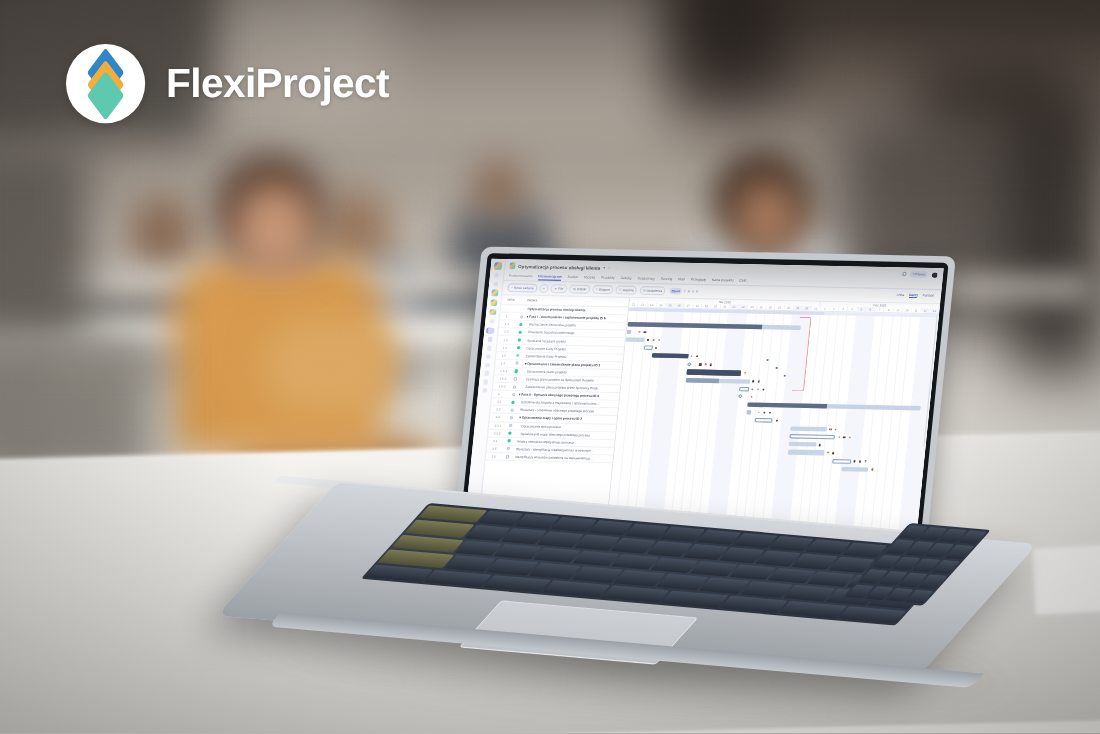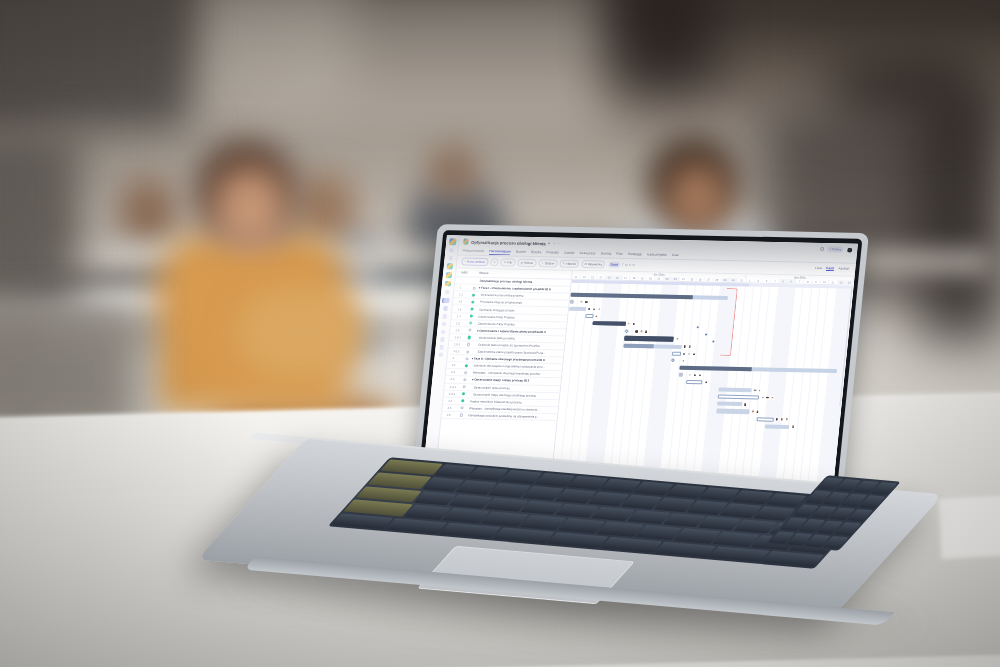--- a/index.html
+++ b/index.html
@@ -339,20 +339,36 @@
     <div class="chair1"></div>
       <div class="chair2"></div>
       <div class="chair-leg"></div>
 
     <div class="front-desk-edge"></div>
     <div class="front-desk"></div>
     <div class="paper-r"></div>
     <div class="bg-vignette"></div>
   </div>
 
+  <div class="logo-wrap">
+    <div class="logo-circle">
+      <div class="diamond-stack">
+        <div class="dia dia-top">
+            <i></i>
+          </div>
+        <div class="dia dia-mid">
+            <i></i>
+          </div>
+        <div class="dia dia-bot">
+            <i></i>
+          </div>
+      </div>
+    </div>
+    <div class="logo-text">FlexiProject</div>
+  </div>
 
   <div id="laptop">
     <div class="laptop-shadow"></div>
 
     <div class="lid">
       <div class="lid-inner">
         <div class="screen">
 
           <div class="app">
 

